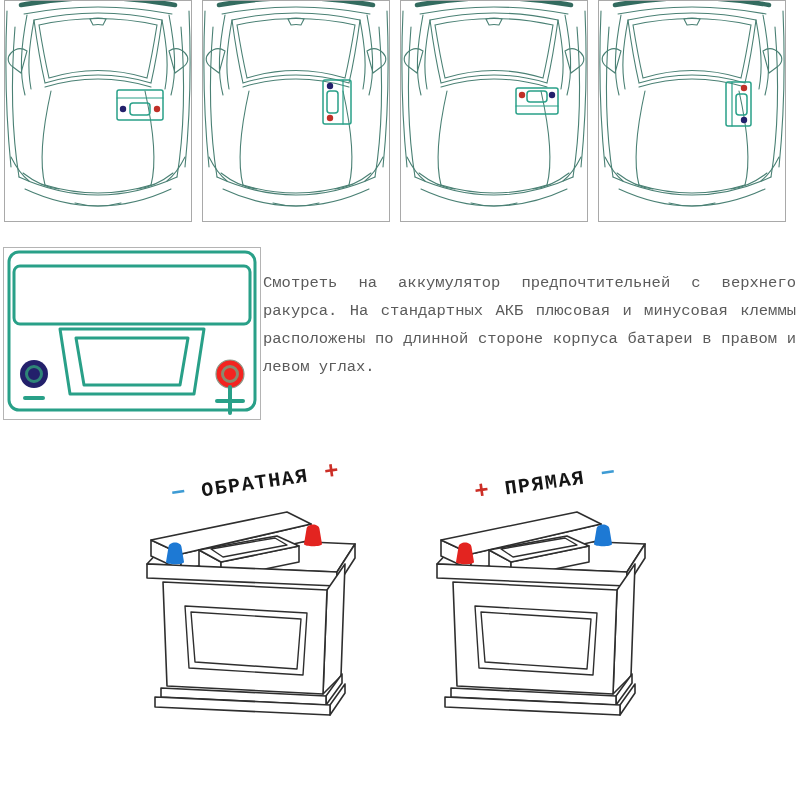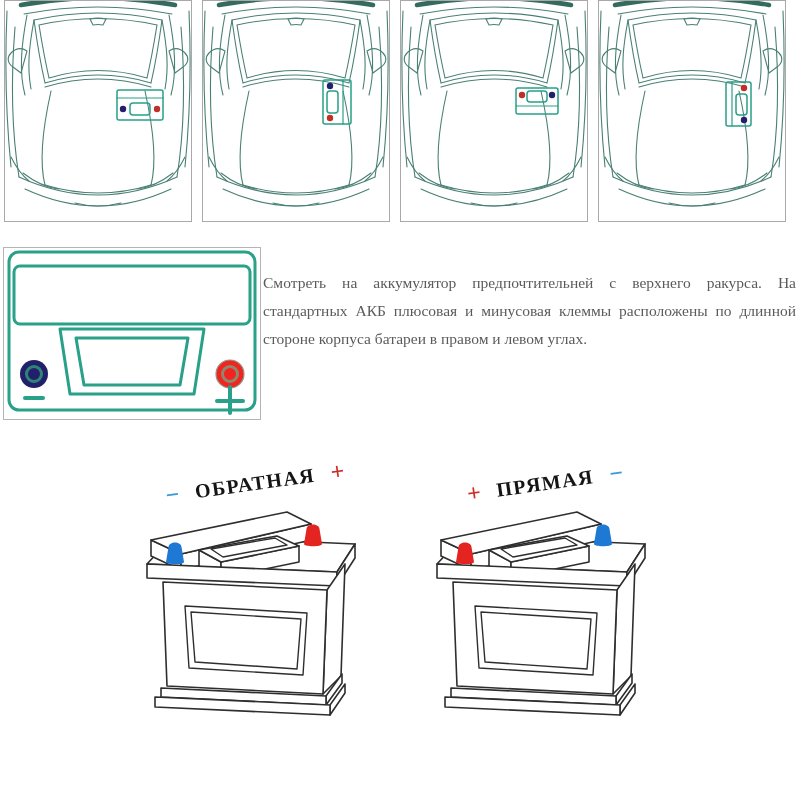--- a/index.html
+++ b/index.html
@@ -1,17 +1,17 @@
 <!DOCTYPE html>
 <html><head>
 <meta charset="utf-8">
 <style>
   html,body{margin:0;padding:0;background:#fff;}
   .page{position:relative;width:800px;height:800px;background:#fff;overflow:hidden;
-        font-family:Liberation Serif, serif;}
+        font-family:Liberation Mono, monospace;}
 
   
   .panel{position:absolute;top:0;height:220px;width:186px;border:1px solid #a9a9a9;
          overflow:hidden;background:#fff;}
   .panel .car{position:absolute;top:-34px;left:0;}
   .battery-marker{position:absolute;}
 
   
   .diagram-box{position:absolute;left:3px;top:247px;width:256px;height:171px;
                border:1px solid #b4b4b4;background:#fff;}

